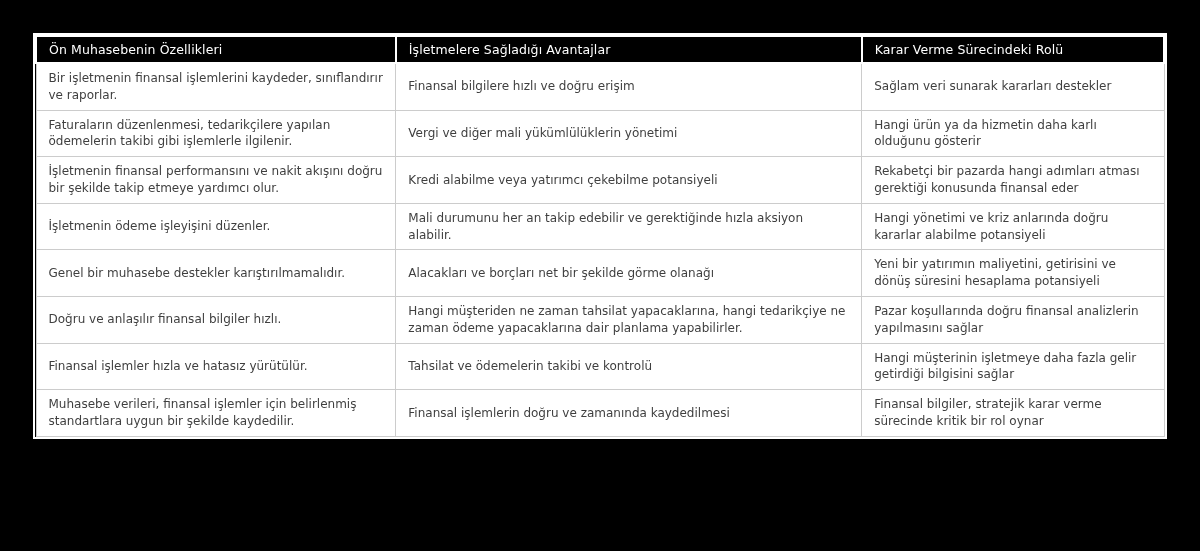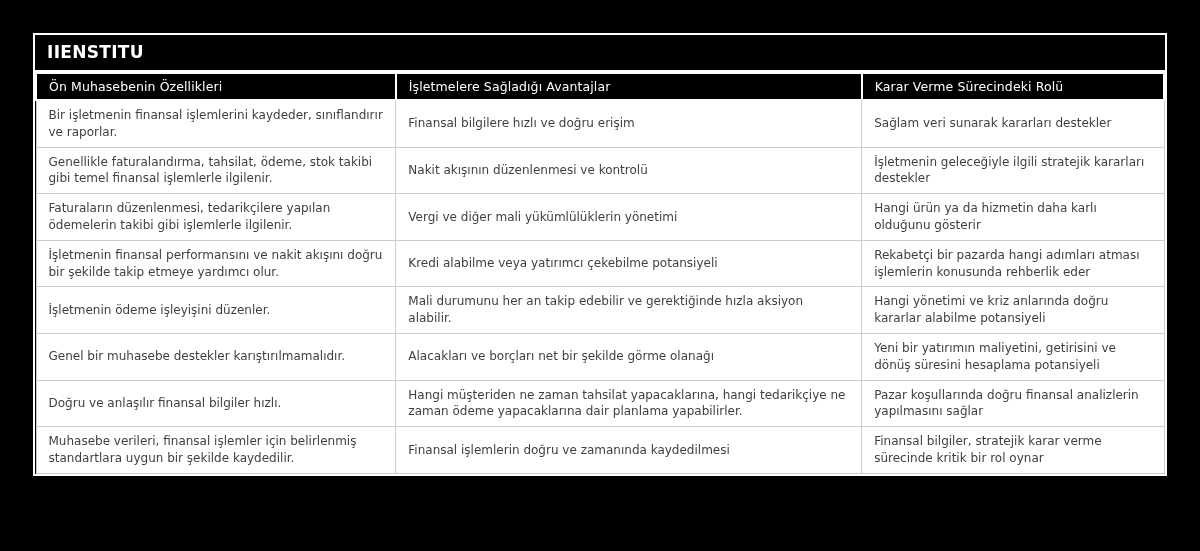--- a/index.html
+++ b/index.html
@@ -62,71 +62,70 @@
     border: 1px solid #cccccc;
     vertical-align: middle;
     word-wrap: break-word;
   }
 </style>
 </head>
 <body>
 
 <div class="page">
   <div class="content-card">
-    <div class="title-bar">IIENSTITU</div>
     <table class="info-table">
       <colgroup>
         <col class="c1">
           <col class="c2">
           <col class="c3">
       </colgroup>
       <thead>
           <tr>
             <th>Ön Muhasebenin Özellikleri</th>
             <th>İşletmelere Sağladığı Avantajlar</th>
             <th>Karar Verme Sürecindeki Rolü</th>
           </tr>
         </thead>
       <tbody>
           <tr>
             <td>Bir işletmenin finansal işlemlerini kaydeder, sınıflandırır ve raporlar.</td>
             <td>Finansal bilgilere hızlı ve doğru erişim</td>
             <td>Sağlam veri sunarak kararları destekler</td>
           </tr>
           <tr>
-            <td>Genellikle faturalandırma, tahsilat, ödeme, stok takibi gibi temel finansal işlemlerle ilgilenir.</td>
-            <td>Nakit akışının düzenlenmesi ve kontrolü</td>
-            <td>İşletmenin geleceğiyle ilgili stratejik kararları destekler</td>
-          </tr>
-          <tr>
             <td>Faturaların düzenlenmesi, tedarikçilere yapılan ödemelerin takibi gibi işlemlerle ilgilenir.</td>
             <td>Vergi ve diğer mali yükümlülüklerin yönetimi</td>
             <td>Hangi ürün ya da hizmetin daha karlı olduğunu gösterir</td>
           </tr>
           <tr>
             <td>İşletmenin finansal performansını ve nakit akışını doğru bir şekilde takip etmeye yardımcı olur.</td>
             <td>Kredi alabilme veya yatırımcı çekebilme potansiyeli</td>
-            <td>Rekabetçi bir pazarda hangi adımları atması işlemlerin konusunda rehberlik eder</td>
+            <td>Rekabetçi bir pazarda hangi adımları atması gerektiği konusunda finansal eder</td>
           </tr>
           <tr>
             <td>İşletmenin ödeme işleyişini düzenler.</td>
             <td>Mali durumunu her an takip edebilir ve gerektiğinde hızla aksiyon alabilir.</td>
             <td>Hangi yönetimi ve kriz anlarında doğru kararlar alabilme potansiyeli</td>
           </tr>
           <tr>
             <td>Genel bir muhasebe destekler karıştırılmamalıdır.</td>
             <td>Alacakları ve borçları net bir şekilde görme olanağı</td>
             <td>Yeni bir yatırımın maliyetini, getirisini ve dönüş süresini hesaplama potansiyeli</td>
           </tr>
           <tr>
             <td>Doğru ve anlaşılır finansal bilgiler hızlı.</td>
             <td>Hangi müşteriden ne zaman tahsilat yapacaklarına, hangi tedarikçiye ne zaman ödeme yapacaklarına dair planlama yapabilirler.</td>
             <td>Pazar koşullarında doğru finansal analizlerin yapılmasını sağlar</td>
           </tr>
           <tr>
+            <td>Finansal işlemler hızla ve hatasız yürütülür.</td>
+            <td>Tahsilat ve ödemelerin takibi ve kontrolü</td>
+            <td>Hangi müşterinin işletmeye daha fazla gelir getirdiği bilgisini sağlar</td>
+          </tr>
+          <tr>
             <td>Muhasebe verileri, finansal işlemler için belirlenmiş standartlara uygun bir şekilde kaydedilir.</td>
             <td>Finansal işlemlerin doğru ve zamanında kaydedilmesi</td>
             <td>Finansal bilgiler, stratejik karar verme sürecinde kritik bir rol oynar</td>
           </tr>
         </tbody>
     </table>
   </div>
 </div>
 
 </body></html>

